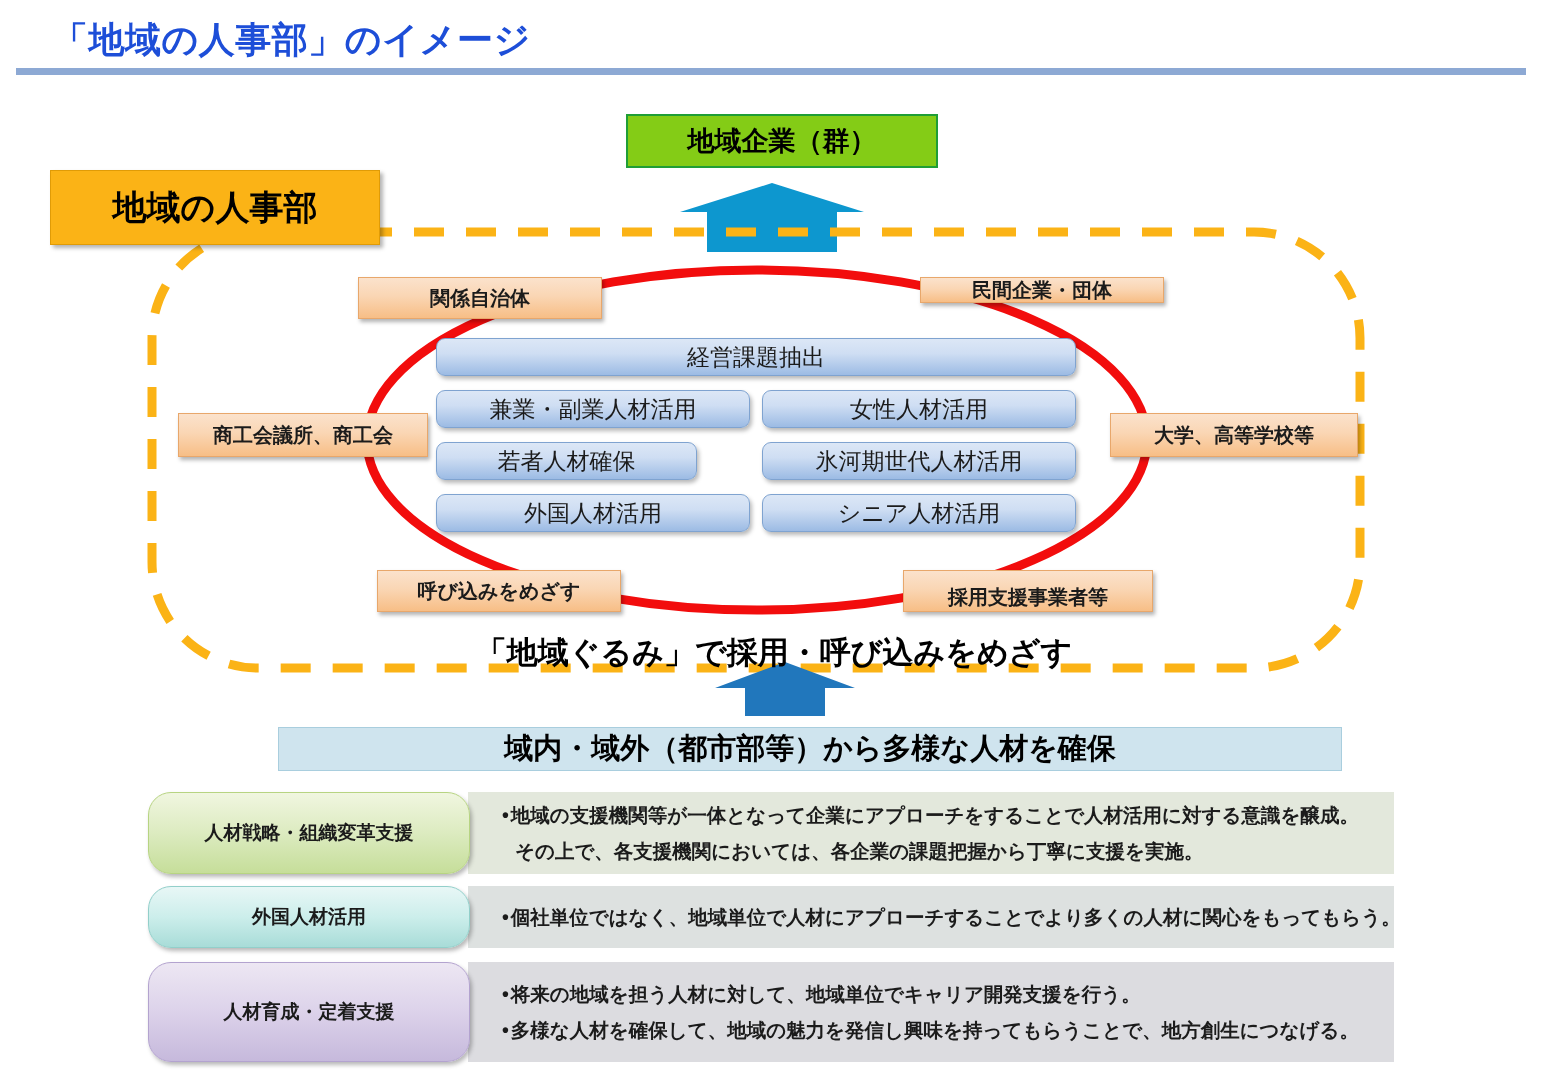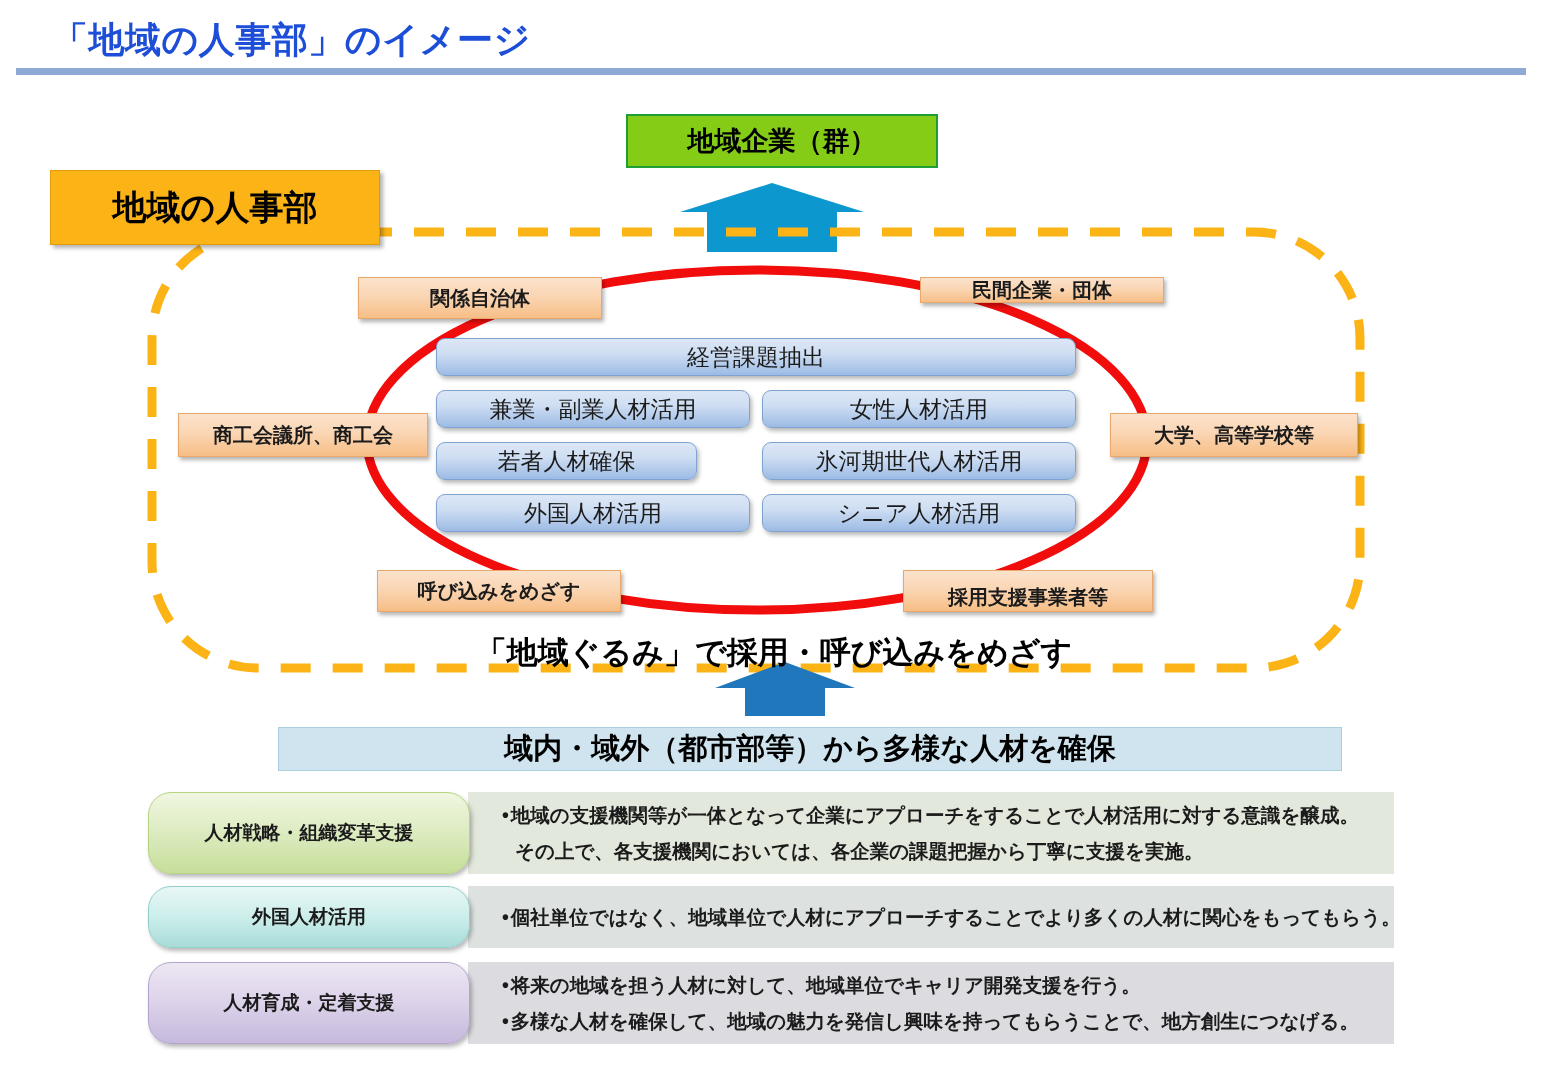--- a/index.html
+++ b/index.html
@@ -306,21 +306,21 @@
 
   <div class="row" style="top:886px; height:62px;">
     <div class="row-body" style="background:#DDE1E0;">
       <div class="bullet dot">個社単位ではなく、地域単位で人材にアプローチすることでより多くの人材に関心をもってもらう。</div>
     </div>
     <div class="row-tag" style="background:linear-gradient(to bottom,#E8F7F6 0%,#CCEEEB 50%,#A8DCD8 100%); border:1px solid #92CFCA;">
       <span>外国人材活用</span>
     </div>
   </div>
 
-  <div class="row" style="top:962px; height:82px;">
+  <div class="row" style="top:962px; height:100px;">
     <div class="row-body" style="background:#DCDCE0;">
       <div class="bullet dot">将来の地域を担う人材に対して、地域単位でキャリア開発支援を行う。</div>
       <div class="bullet dot">多様な人材を確保して、地域の魅力を発信し興味を持ってもらうことで、地方創生につなげる。</div>
     </div>
     <div class="row-tag" style="background:linear-gradient(to bottom,#EDE7F3 0%,#DCD2EA 50%,#C6B9DC 100%); border:1px solid #B3A3CF;">
       <span>人材育成・定着支援</span>
     </div>
   </div>
 
 </div>

